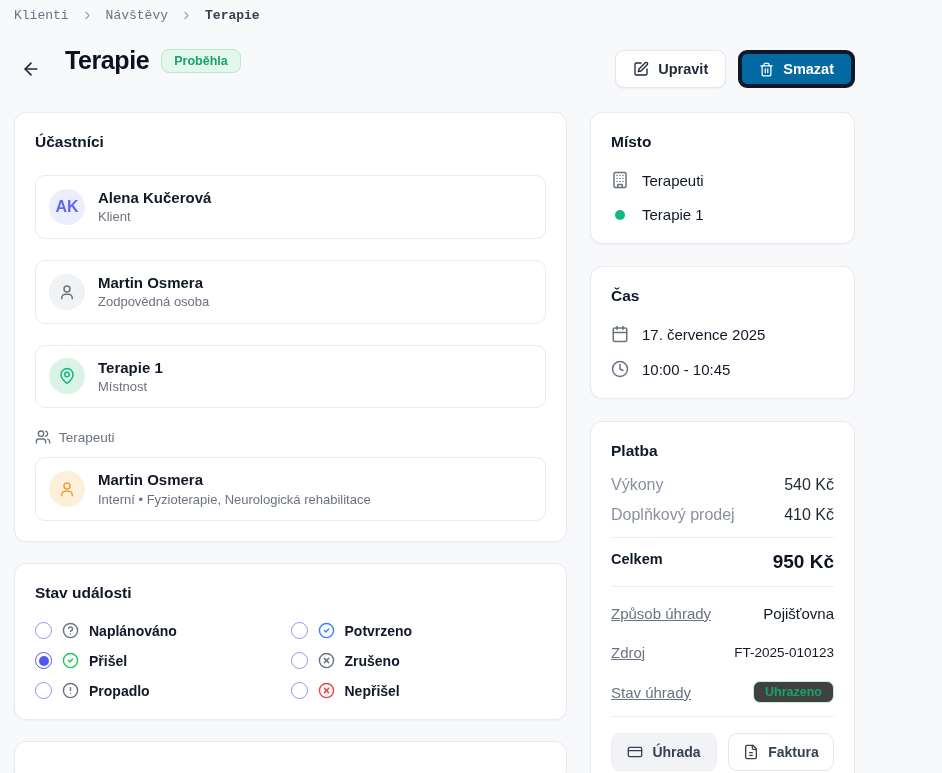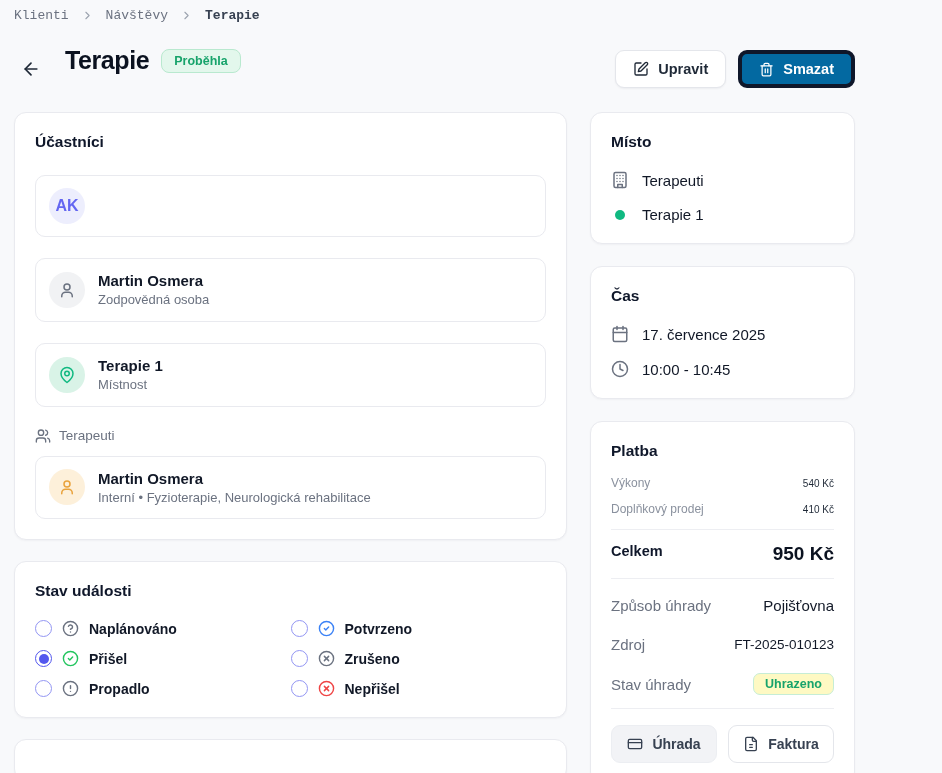--- a/index.html
+++ b/index.html
@@ -71,32 +71,32 @@
 
   
   .info-rows { margin-top:20px; display:flex; flex-direction:column; gap:17px; }
   .info-row { display:flex; align-items:center; gap:13px; font-size:15px; color:#111827; }
   .info-ic { color:#6b7280; display:flex; flex:none; }
   .dot { width:10px; height:10px; border-radius:50%; background:#10b981; margin:0 4px; flex:none; }
 
   
   .pay-rows { margin-top:16px; display:flex; flex-direction:column; gap:12px; }
   .pay-row { display:flex; justify-content:space-between; align-items:center; }
-  .pay-label { font-size:12px; color:#8a919e; }
-  .pay-value { font-size:10px; font-weight:500; color:#1f2937; }
+  .pay-label { font-size:16px; color:#8a919e; }
+  .pay-value { font-size:16px; font-weight:500; color:#1f2937; }
   .divider { height:1px; background:#edeef2; border:none; margin:13px 0; }
   .total-row { display:flex; justify-content:space-between; }
   .total-label { font-size:14.5px; font-weight:700; color:#0f172a; }
   .total-value { font-size:19px; font-weight:800; color:#0b1220; }
   .meta-rows { display:flex; flex-direction:column; gap:18px; margin-top:16px; }
   .meta-row { display:flex; justify-content:space-between; align-items:center; min-height:21px; }
-  .meta-label { font-size:15px; color:#6b7280; }
+  .meta-label { font-size:15px; color:#6b7280;text-decoration:underline; }
   .meta-value { font-size:15px; font-weight:500; color:#111827; }
   .meta-value-mono { font-size:13.5px; font-weight:500; color:#111827; }
-  .badge-paid { background:#fef9c3; border:1px solid #c6edd5; color:#17a36b;
+  .badge-paid { background:#404040; border:1px solid #c6edd5; color:#17a36b;
                 font-size:12.5px; font-weight:600; padding:3px 11px; border-radius:7px; }
   .pay-buttons { display:flex; gap:11px; margin-top:16px; }
   .pbtn { flex:1; height:38px; display:flex; align-items:center; justify-content:center; gap:9px;
           border-radius:9px; font-size:14px; font-weight:600; color:#374151; cursor:pointer; }
   .pbtn-soft { background:#f2f3f6; border:1px solid #eceef2; }
   .pbtn-outline { background:#fff; border:1px solid #e4e6eb; }
 
   svg { display:block; }
 </style>
 </head>
@@ -162,20 +162,24 @@
 
   <div class="main-grid">
 
     <div class="left-col">
 
       <div class="card">
         <div class="card-title">Účastníci</div>
         <div class="p-rows">
           <div class="p-row">
             <span class="avatar av-indigo">AK</span>
+            <span>
+              <div class="p-name">Alena Kučerová</div>
+              <div class="p-role">Klient</div>
+            </span>
           </div>
           <div class="p-row">
             <span class="avatar av-gray">
               <svg width="18" height="18" viewBox="0 0 24 24" fill="none" stroke="currentColor" stroke-width="2" stroke-linecap="round" stroke-linejoin="round">
                   <circle cx="12" cy="8" r="4"></circle>
                   <path d="M19 21v-1a5 5 0 0 0-5-5h-4a5 5 0 0 0-5 5v1"></path>
                 </svg>
             </span>
             <span>
               <div class="p-name">Martin Osmera</div>

